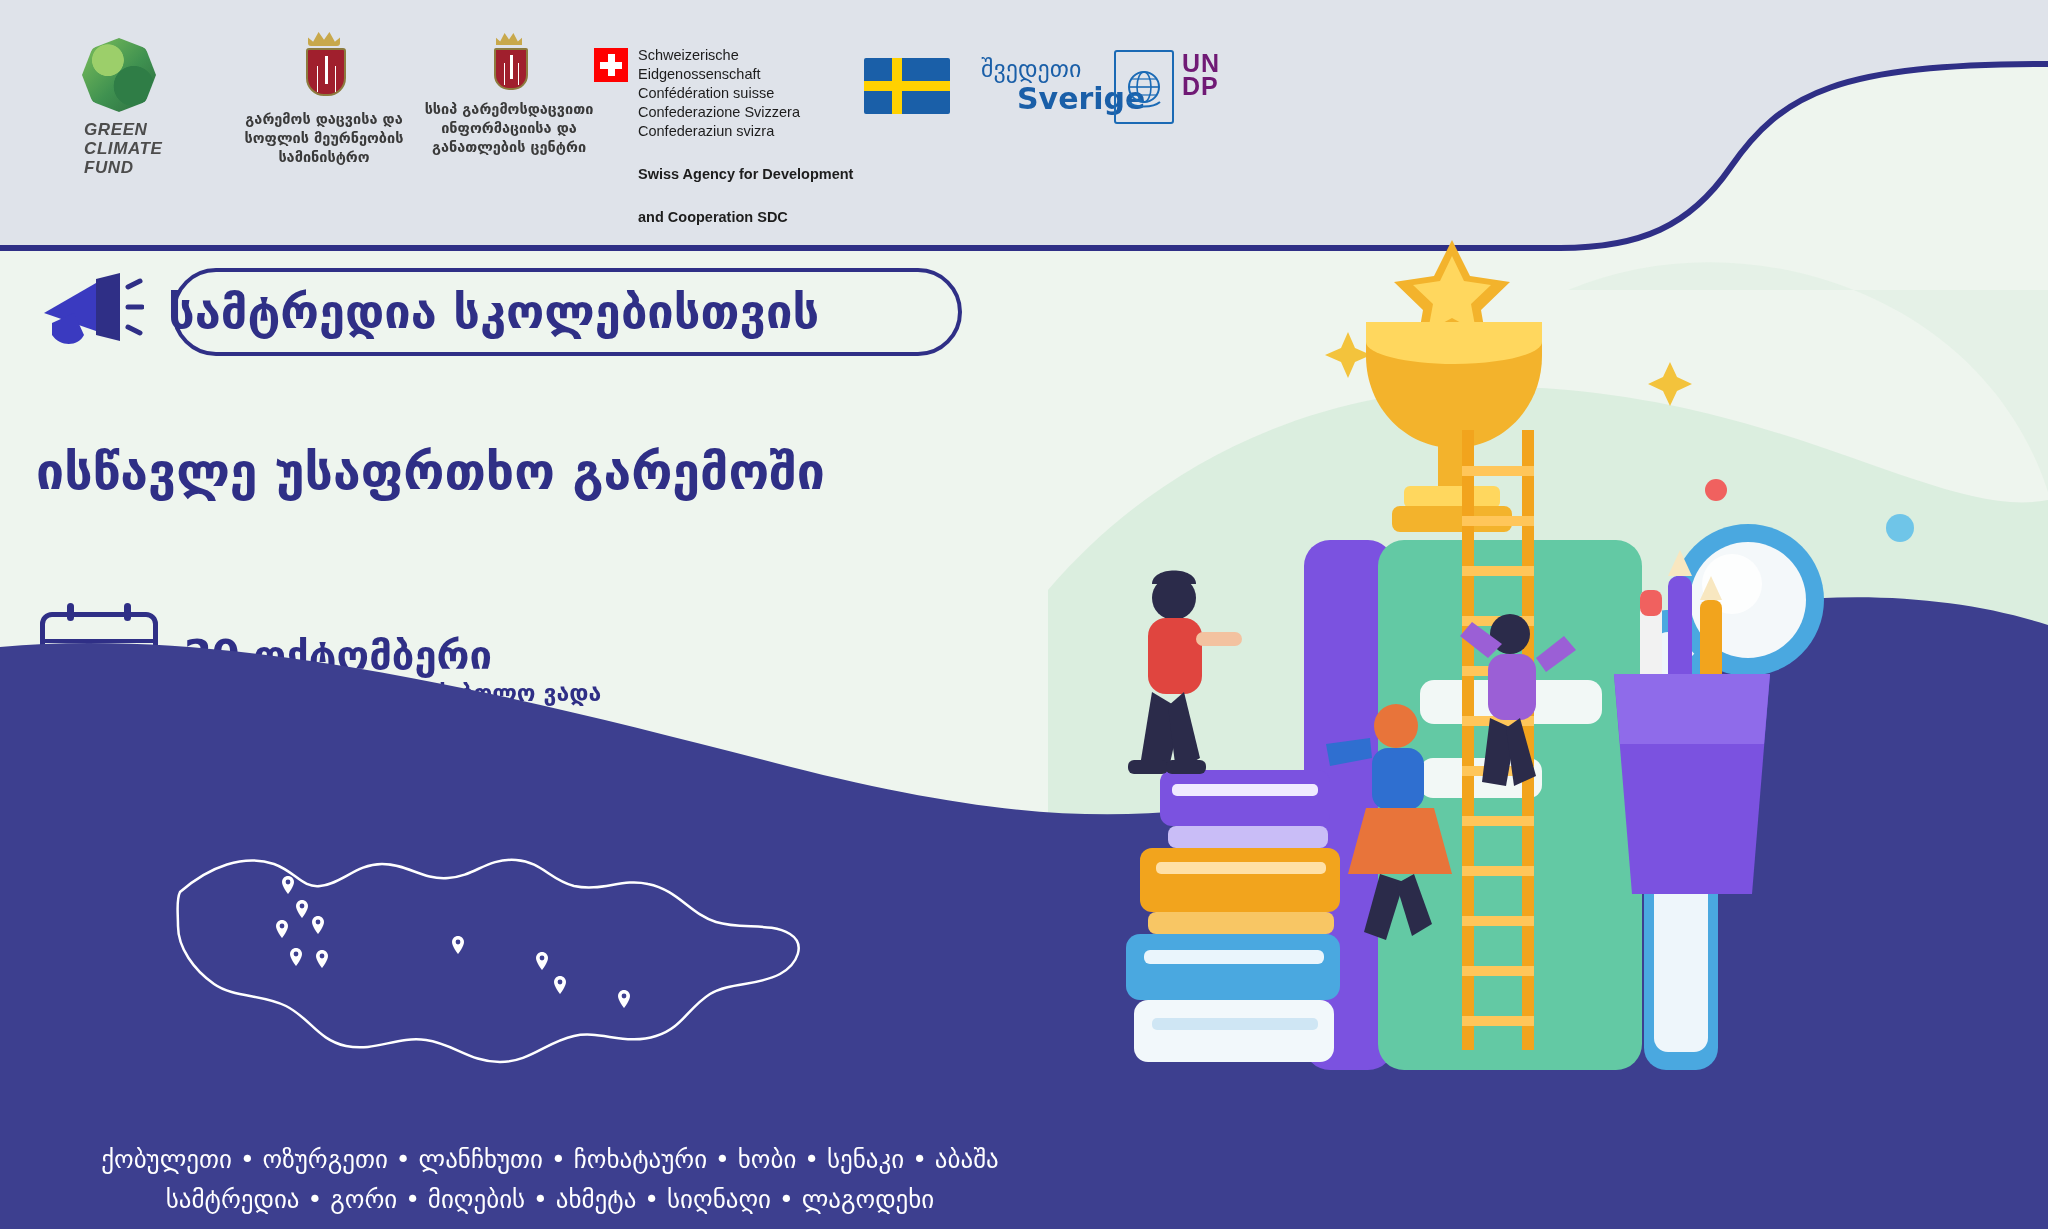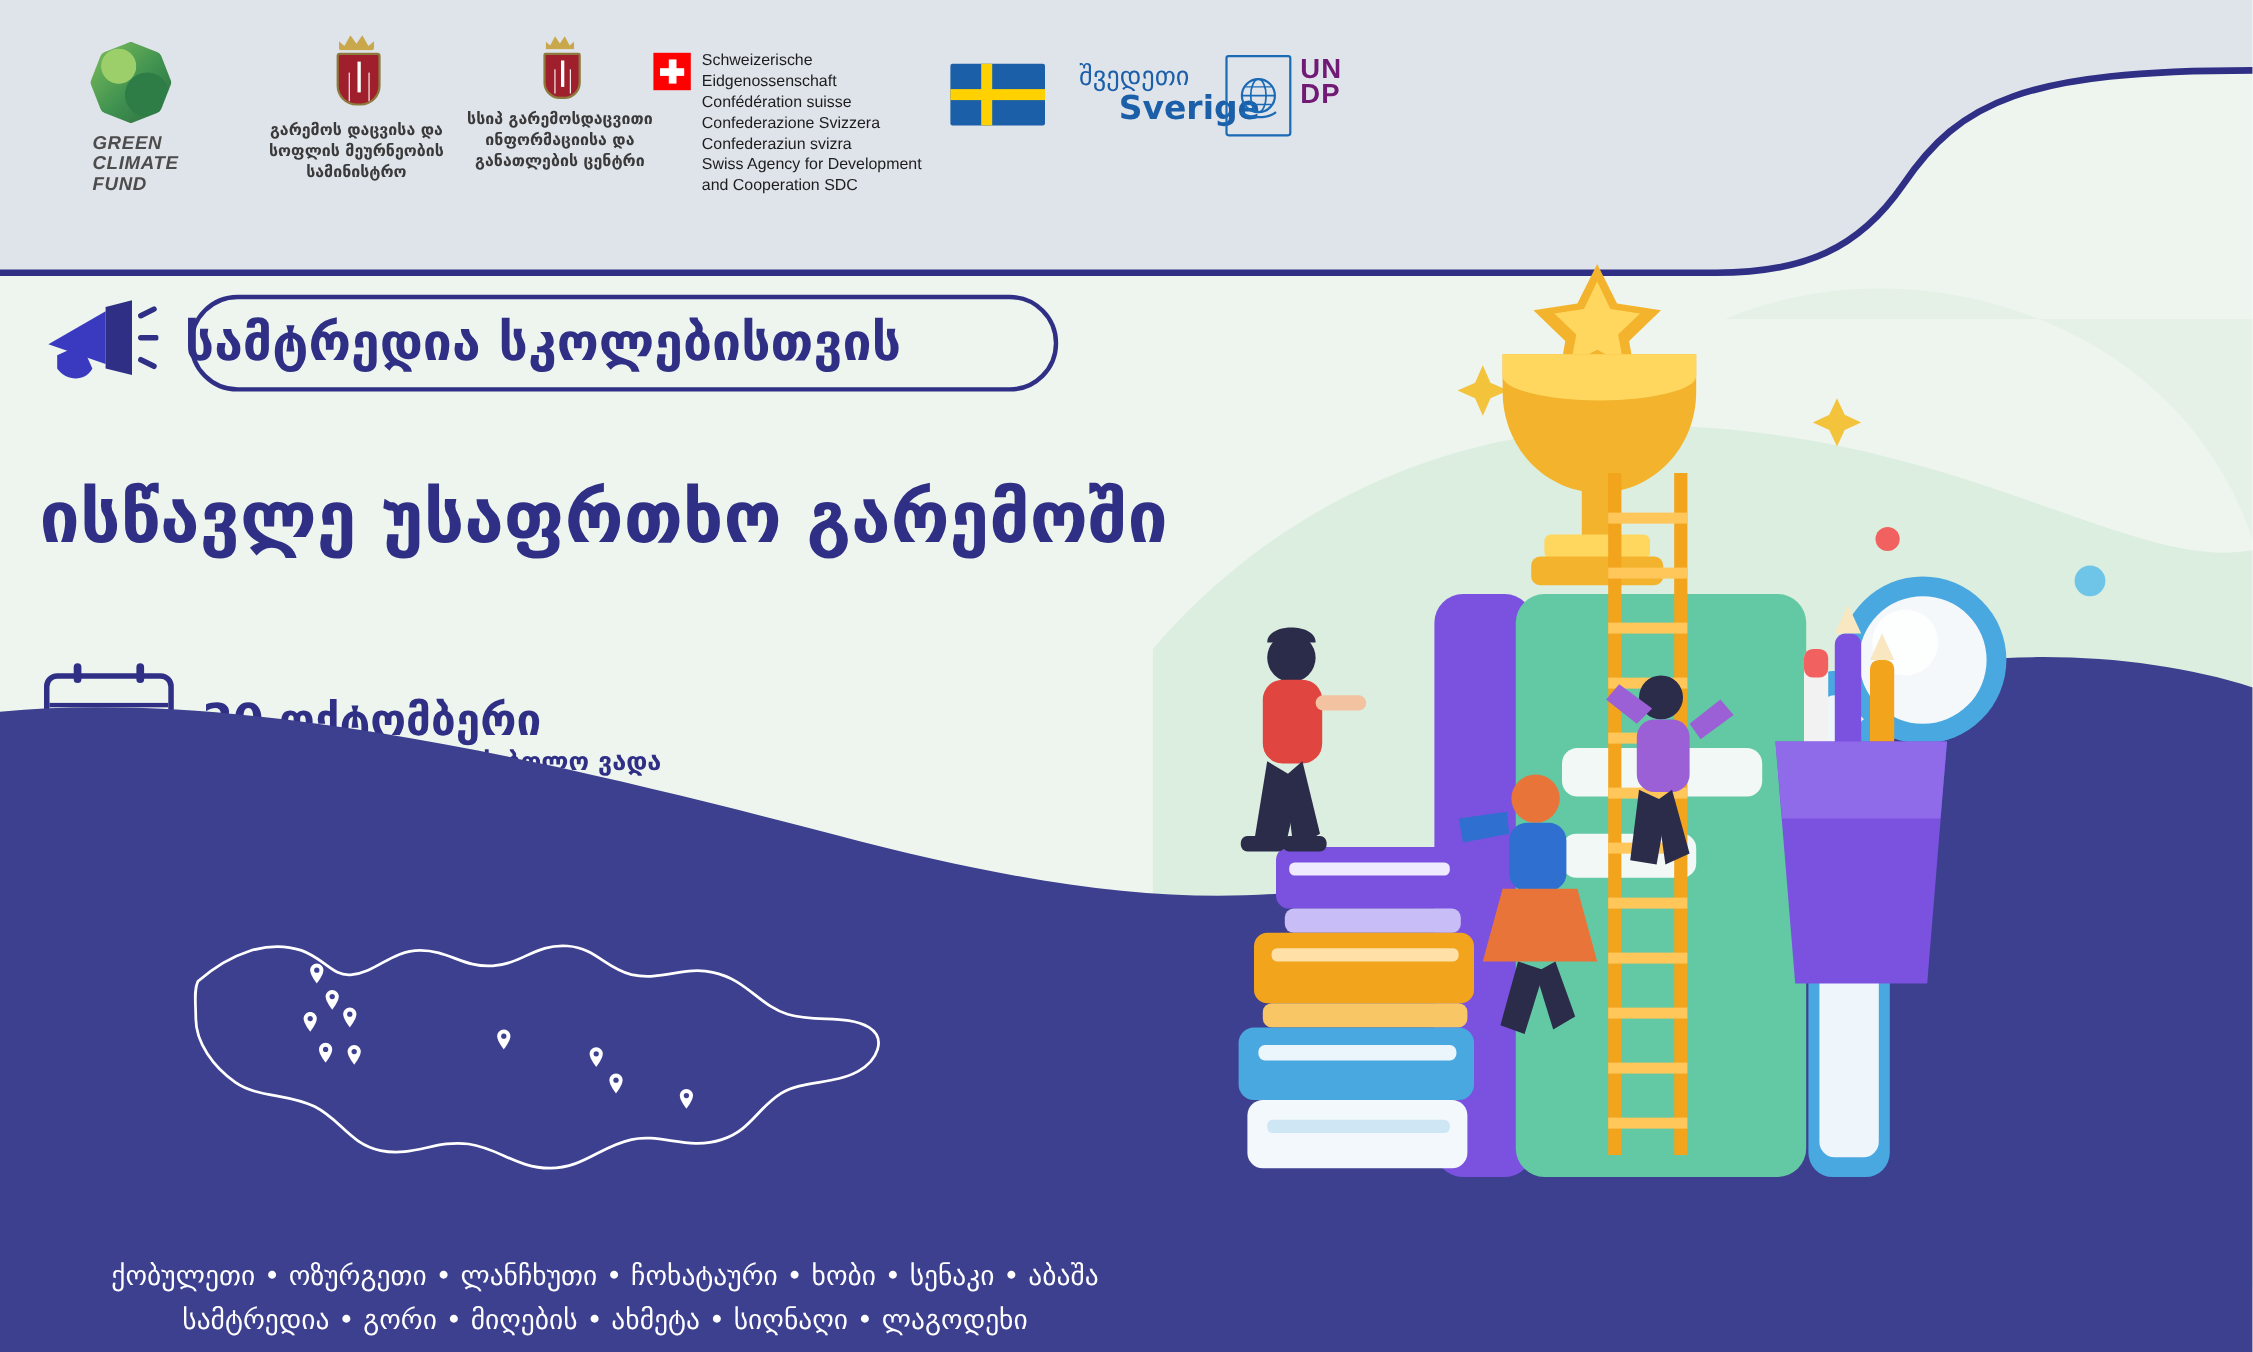--- a/index.html
+++ b/index.html
@@ -165,21 +165,21 @@
     width: 7px; height: 22px;
     margin: -11px 0 0 -3.5px;
     background: #fff;
   }
   .swiss-lines {
     font-family: "Liberation Sans", sans-serif;
     font-size: 14.5px;
     line-height: 19px;
     color: #1d1d1d;
   }
-  .swiss-lines .b { font-weight: 400; margin-top: 0; }
+  .swiss-lines .b { font-weight: 700; margin-top: 24px; }
 
   
   .sweden { width: 250px; display: flex; align-items: center; gap: 31px; padding-top: 26px; }
   .sweden-flag {
     width: 86px; height: 56px;
     background: #1a5fa8;
     position: relative;
     flex: 0 0 auto;
     border-radius: 2px;
   }
@@ -257,21 +257,21 @@
     line-height: 56px;
     color: #2f2f86;
     white-space: nowrap;
   }
 
   .headline {
     position: absolute;
     left: 36px; top: 430px;
     font-family: "DejaVu Sans", sans-serif;
     font-weight: 700;
-    font-size: 65px;
+    font-size: 50px;
     line-height: 84px;
     color: #2f2f86;
     white-space: nowrap;
     letter-spacing: 0px;
   }
 
   .deadline {
     position: absolute;
     left: 40px; top: 612px;
     display: flex;

